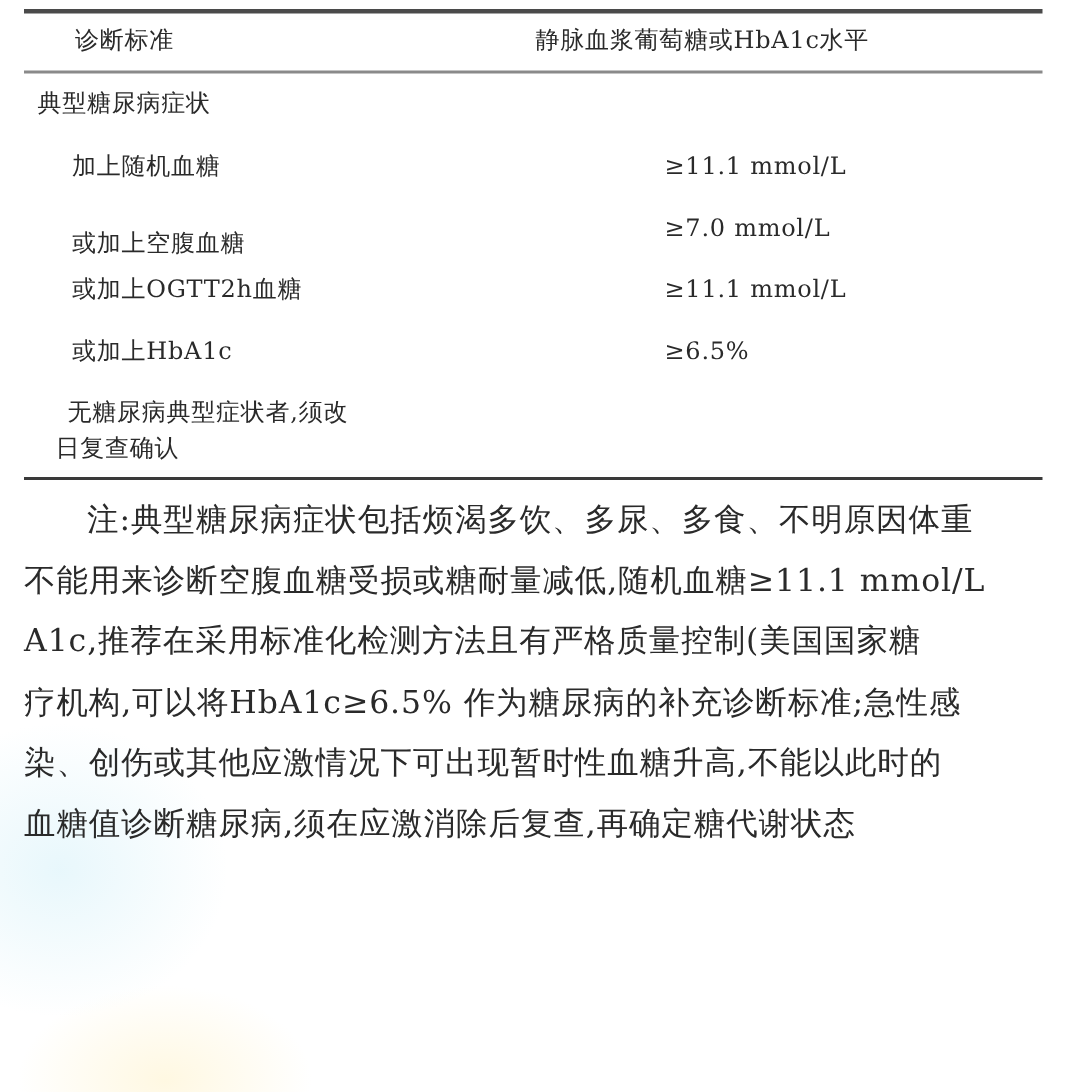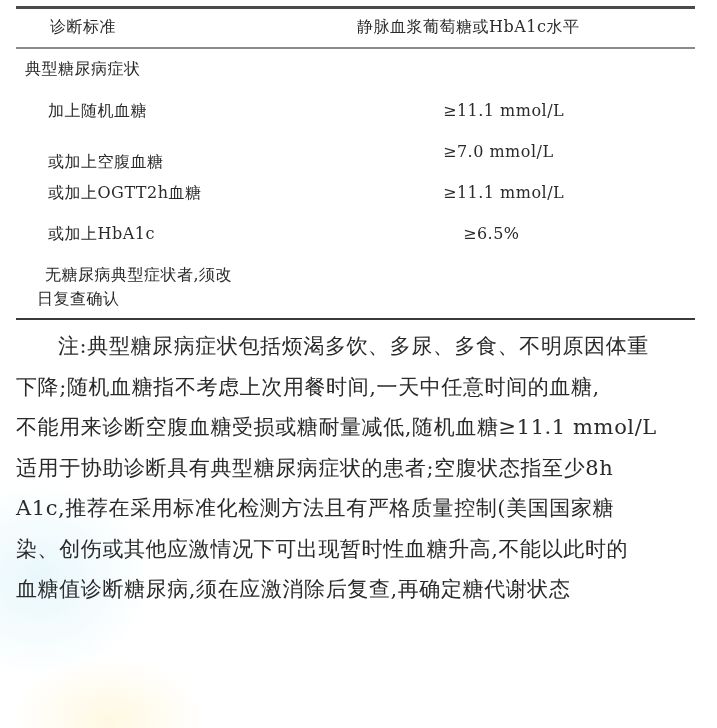--- a/index.html
+++ b/index.html
@@ -46,29 +46,28 @@
   <div class="cell" style="left:48px; top:98px;">加上随机血糖</div>
   <div class="cell" style="left:443px; top:98px;">≥11.1 mmol/L</div>
 
   <div class="cell" style="left:48px; top:139px;margin-top:10px;">或加上空腹血糖</div>
   <div class="cell" style="left:443px; top:139px;">≥7.0 mmol/L</div>
 
   <div class="cell" style="left:48px; top:180px;">或加上OGTT2h血糖</div>
   <div class="cell" style="left:443px; top:180px;">≥11.1 mmol/L</div>
 
   <div class="cell" style="left:48px; top:221px;">或加上HbA1c</div>
-  <div class="cell" style="left:443px; top:221px;margin-left:20px;">≥6.5%</div>
+  <div class="cell" style="left:443px; top:221px;">≥6.5%</div>
 
   <div class="cell" style="left:25px; top:262px;margin-left:20px;">无糖尿病典型症状者,须改</div>
   <div class="cell" style="left:37px; top:286px;">日复查确认</div>
 
   <div class="rule bot"></div>
 </div>
 
 <div class="note">
   <span class="line first">注:典型糖尿病症状包括烦渴多饮、多尿、多食、不明原因体重</span>
-  <span class="line">下降;随机血糖指不考虑上次用餐时间,一天中任意时间的血糖,</span>
   <span class="line">不能用来诊断空腹血糖受损或糖耐量减低,随机血糖≥11.1 mmol/L</span>
-  <span class="line">适用于协助诊断具有典型糖尿病症状的患者;空腹状态指至少8h</span>
   <span class="line">A1c,推荐在采用标准化检测方法且有严格质量控制(美国国家糖</span>
+  <span class="line">疗机构,可以将HbA1c≥6.5% 作为糖尿病的补充诊断标准;急性感</span>
   <span class="line">染、创伤或其他应激情况下可出现暂时性血糖升高,不能以此时的</span>
   <span class="line">血糖值诊断糖尿病,须在应激消除后复查,再确定糖代谢状态</span>
 </div>
 
 </body></html>

